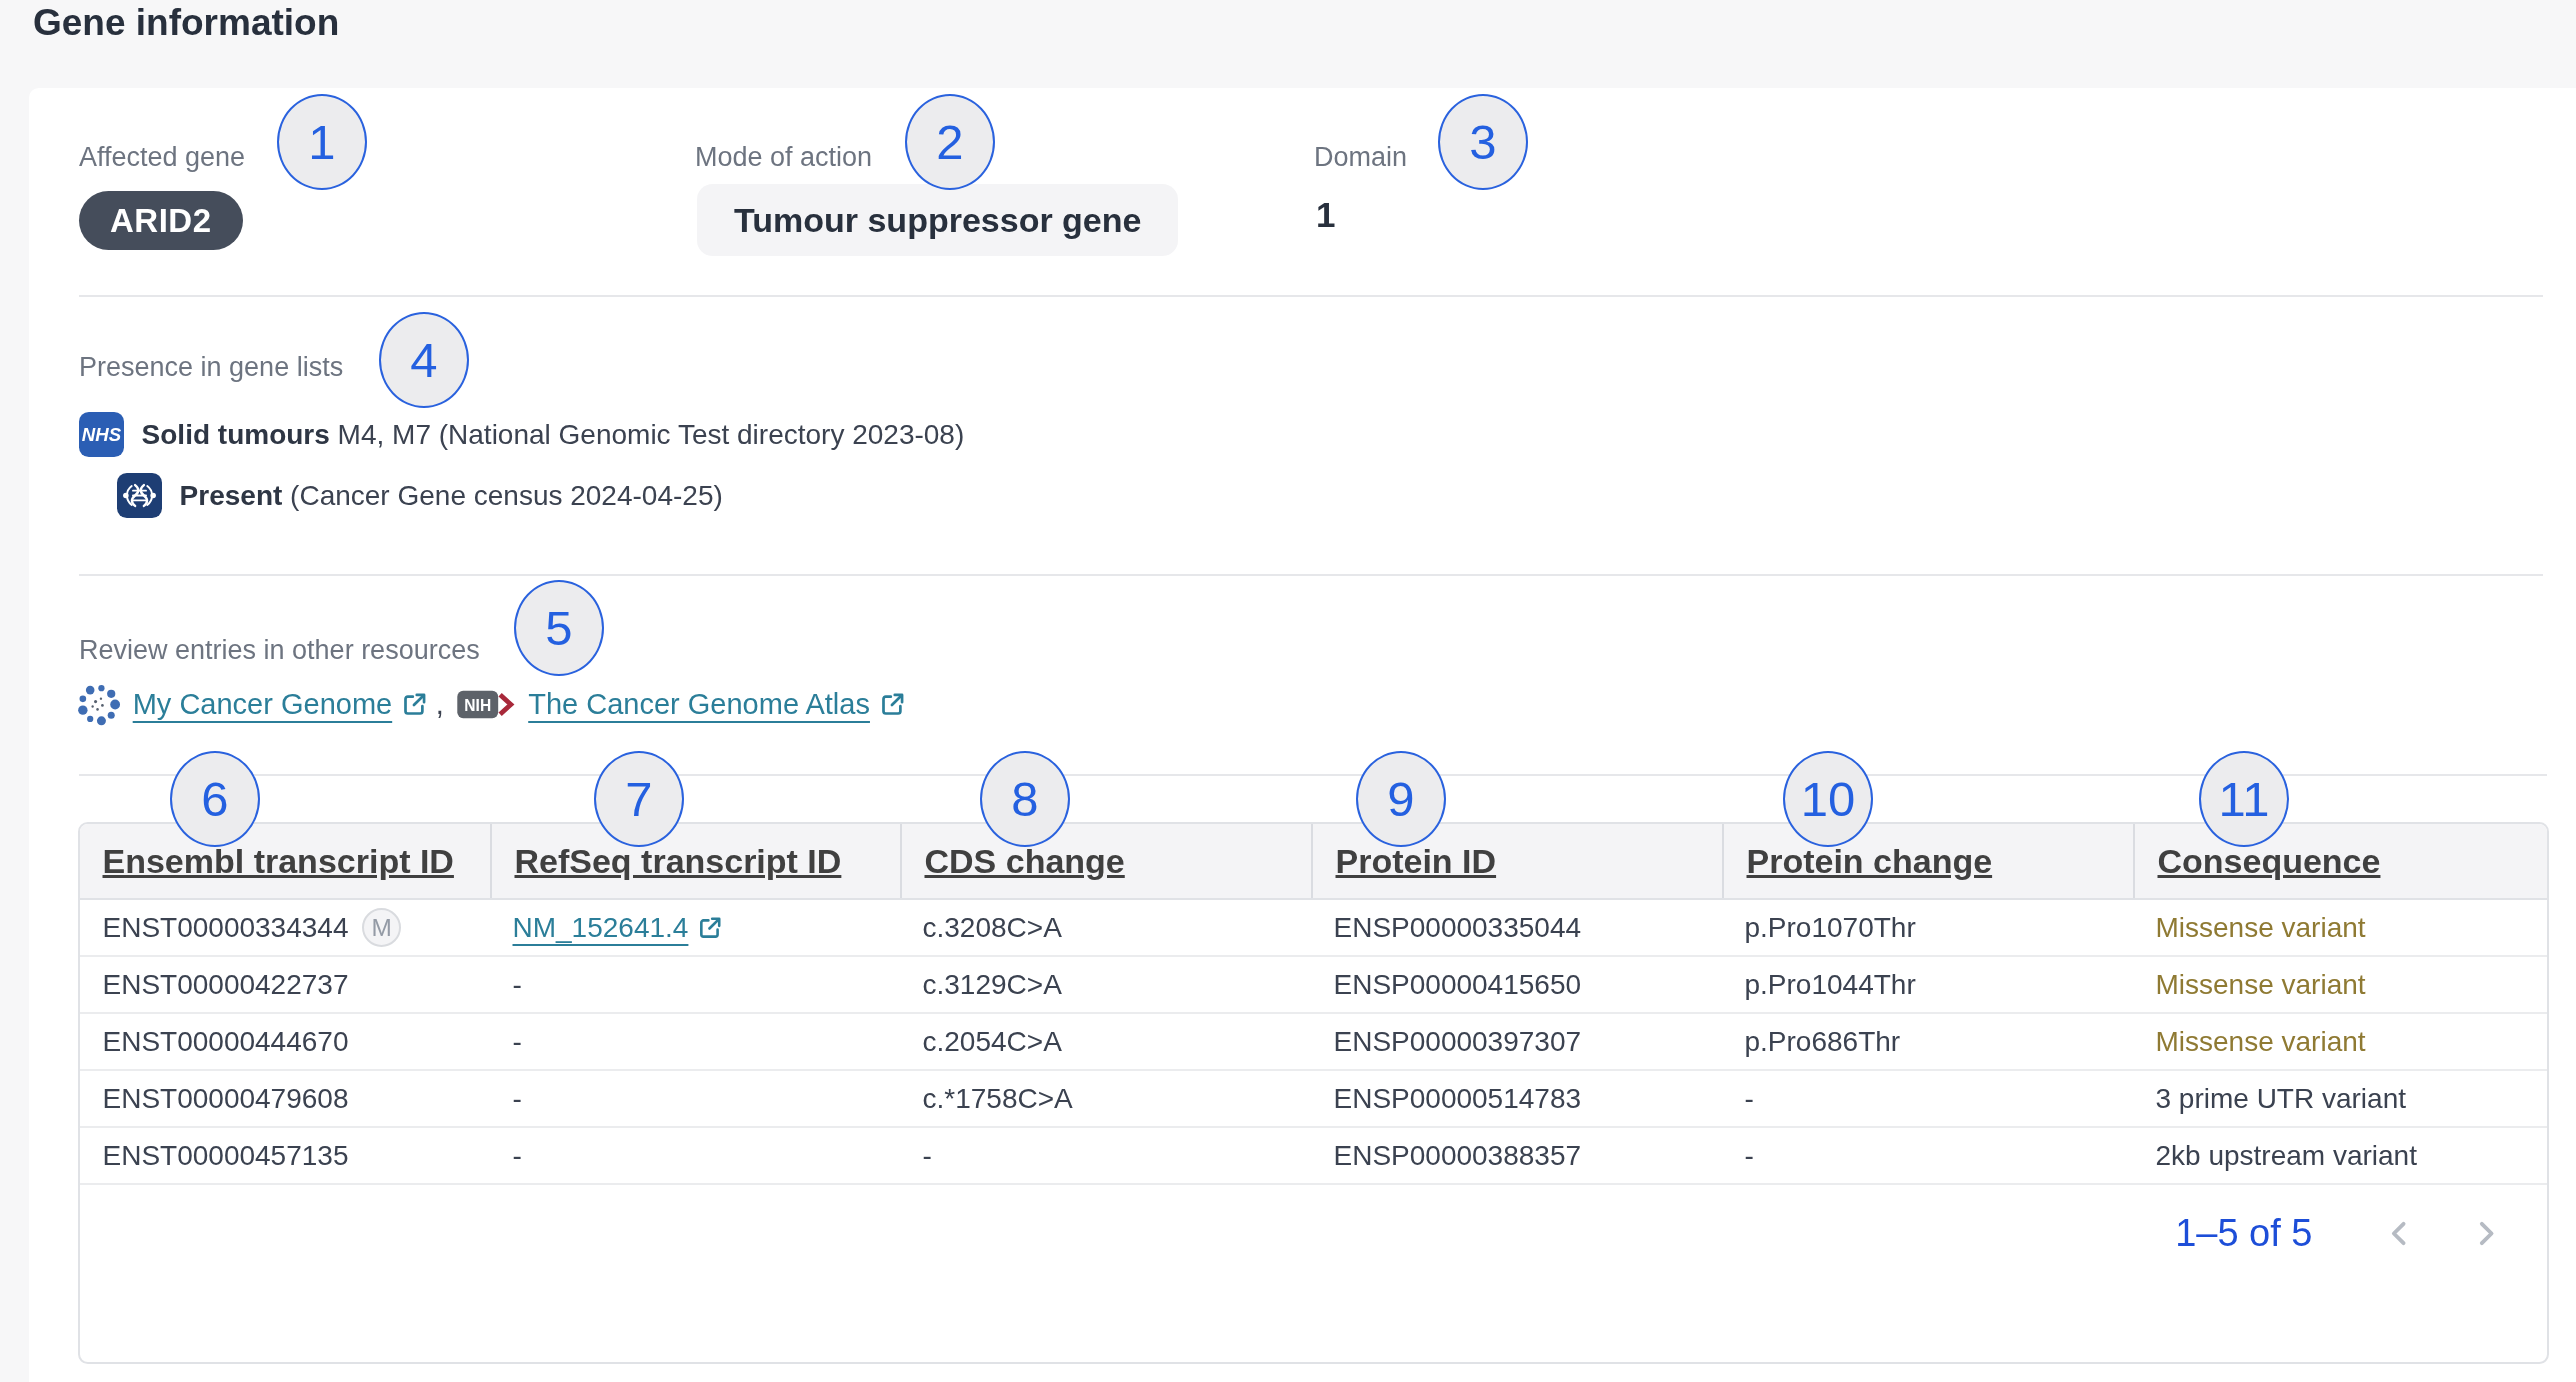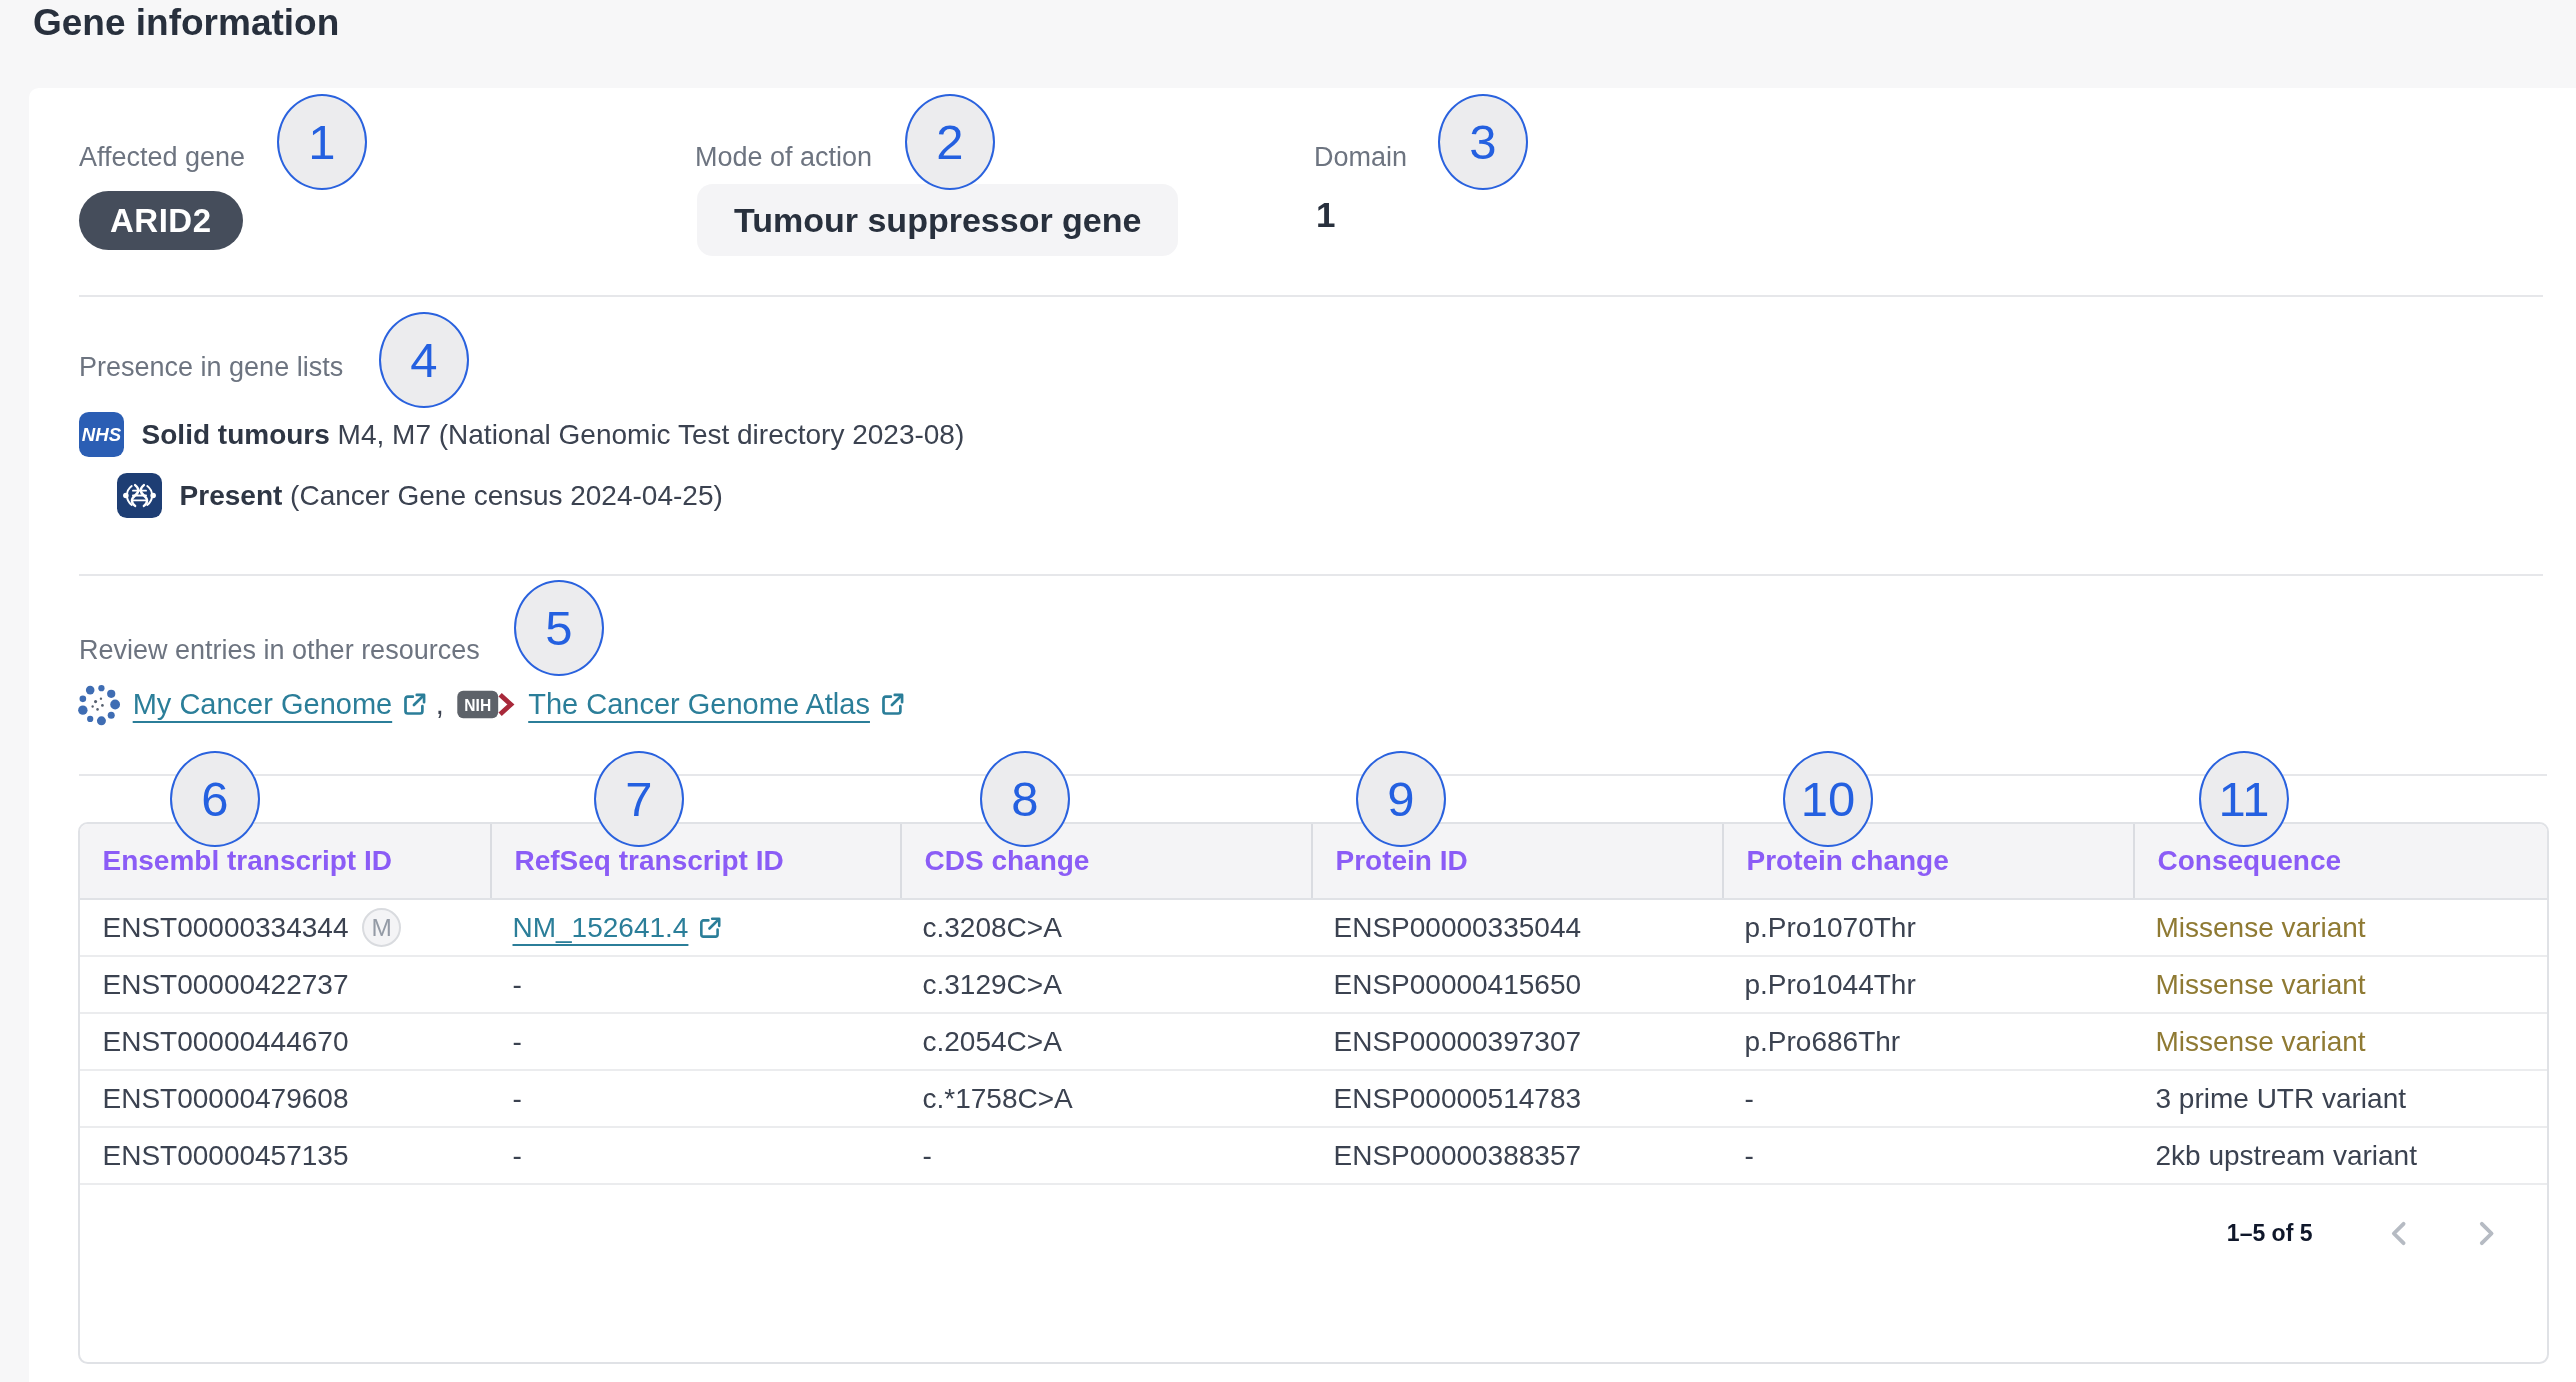--- a/index.html
+++ b/index.html
@@ -30,30 +30,30 @@
   .comma{color:#3b4250;margin-left:-3.9px;}
 
   .marker{position:absolute;width:90px;height:96px;border:2.9px solid #2a62de;border-radius:50%;
           background:#ececee;color:#2460e0;display:flex;align-items:center;justify-content:center;
           font-size:49px;z-index:6;box-sizing:border-box;}
 
   .table{position:absolute;left:78px;top:822px;width:2471px;height:542px;border:2px solid #e0e2e6;
          border-radius:9.8px;background:#fff;box-sizing:border-box;overflow:hidden;z-index:2;}
   .thead{display:flex;height:76px;background:#f4f4f6;border-bottom:2px solid #e0e2e6;box-sizing:border-box;}
   .th{box-sizing:border-box;padding:0 17.6px 0 22.5px;display:flex;align-items:center;
-      font-weight:700;font-size:28px;color:#8b5cf6;}
+      font-weight:700;font-size:34px;color:#404040;text-decoration:underline;}
   .th + .th{border-left:2px solid #dadce1;}
   .c1{width:410px;flex:none;} .c2{width:410px;flex:none;} .c3{width:411px;flex:none;}
   .c4{width:411px;flex:none;} .c5{width:411px;flex:none;} .c6{flex:1;}
   .trow{display:flex;height:57px;border-bottom:2px solid #ebecee;box-sizing:border-box;}
   .td{box-sizing:border-box;padding:0 17.6px 0 22.5px;font-size:28px;color:#3b4250;display:flex;align-items:center;}
   .mane{width:39px;height:39px;border-radius:50%;border:2px solid #d9dbdf;background:#f4f4f6;color:#949ba6;
         font-size:24.4px;display:flex;align-items:center;justify-content:center;margin-left:13.7px;flex:none;box-sizing:border-box;}
   .tfoot{display:flex;align-items:center;justify-content:flex-end;height:96px;padding-right:39px;gap:45px;}
-  .range{font-weight:700;font-size:23px;color:#0f172a;margin-right:19.5px;}
+  .range{font-weight:400;font-size:38px;color:#1d4ed8;margin-right:19.5px;}
   .pg-btn{width:43px;height:43px;display:flex;align-items:center;justify-content:center;background:none;border:none;padding:0;cursor:default;}
 </style>
 </head>
 <body>
 
 <div class="stage">
 
   <div class="page-title">Gene information</div>
 
   <div class="card"></div>

